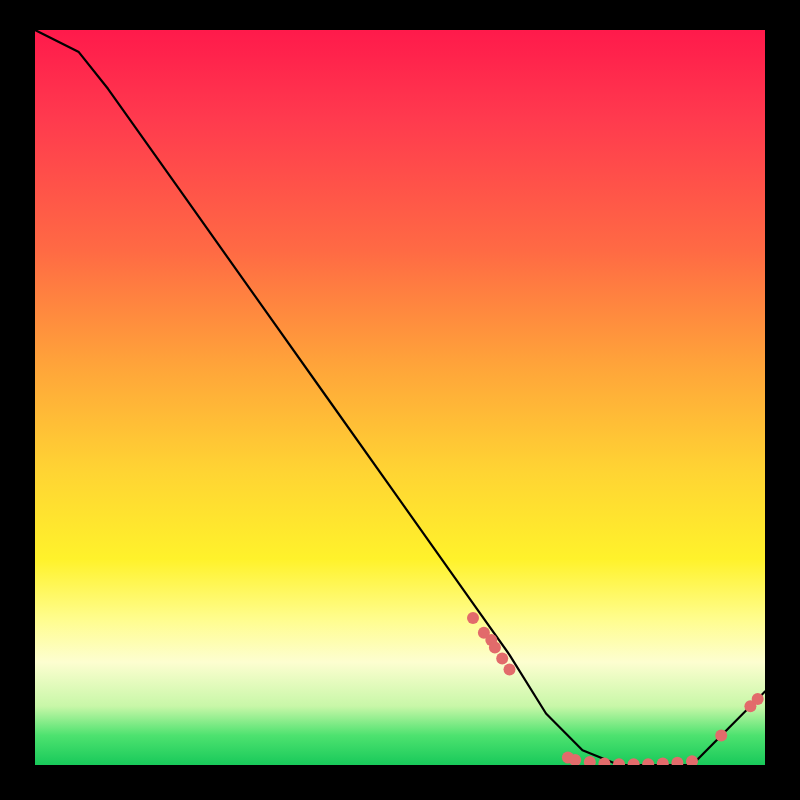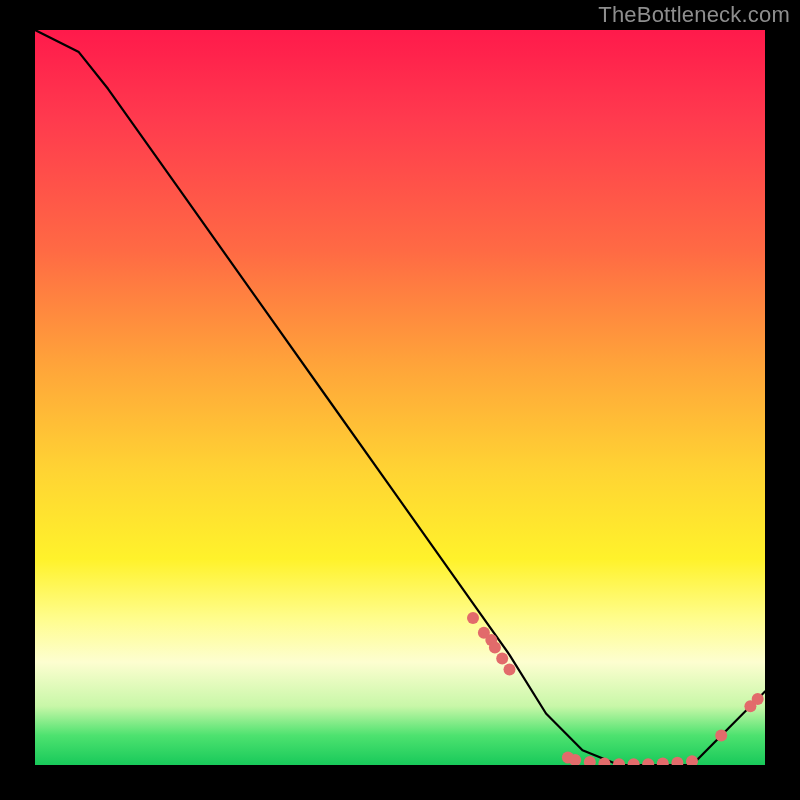--- a/index.html
+++ b/index.html
@@ -53,21 +53,20 @@
     left: 0;
     top: 0;
     width: 730px;
     height: 735px;
   }
 </style>
 </head>
 <body>
 
 <div class="frame">
-  <div class="attribution">TheBottleneck.com</div>
 
   <div class="plot-area">
     <svg class="overlay" viewBox="0 0 730 735" preserveAspectRatio="none">
       <path id="curve-path" fill="none" stroke="#000" stroke-width="2.2" stroke-linejoin="round" stroke-linecap="round" d="M0.0 0.0 L43.8 22.1 L73.0 58.8 L146.0 161.7 L219.0 264.6 L292.0 367.5 L365.0 470.4 L438.0 573.3 L474.5 624.8 L511.0 683.5 L547.5 720.3 L584.0 735.0 L620.5 735.0 L657.0 735.0 L693.5 698.3 L730.0 661.5"></path>
       <g id="marker-group">
           <circle cx="438.0" cy="588.0" r="6" fill="#e26b6b"></circle>
           <circle cx="448.9" cy="602.7" r="6" fill="#e26b6b"></circle>
           <circle cx="456.3" cy="610.0" r="6" fill="#e26b6b"></circle>
           <circle cx="459.9" cy="617.4" r="6" fill="#e26b6b"></circle>
           <circle cx="467.2" cy="628.4" r="6" fill="#e26b6b"></circle>

